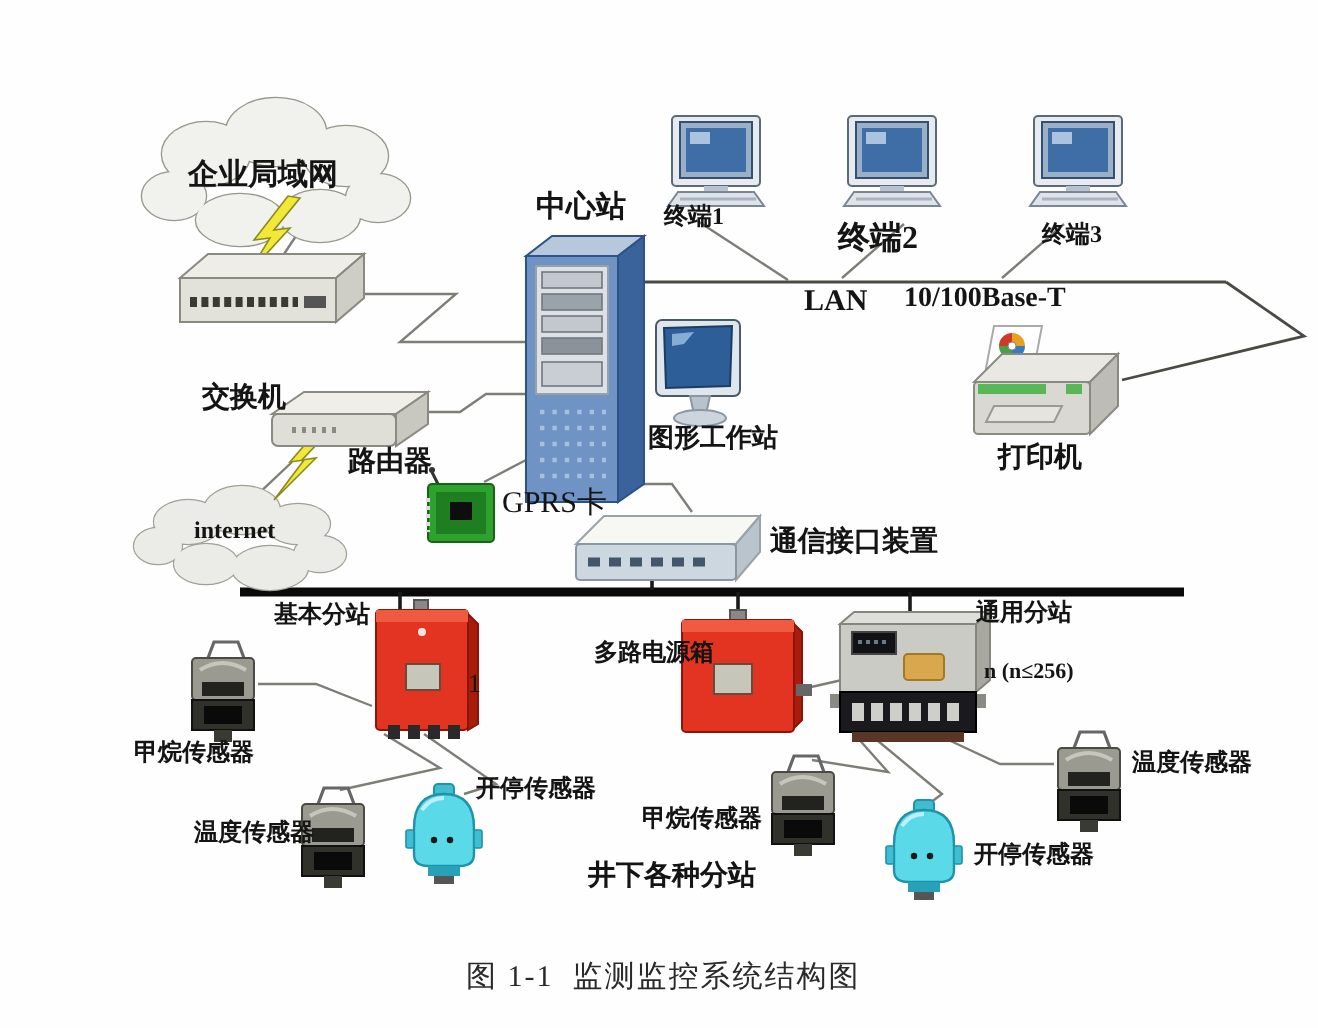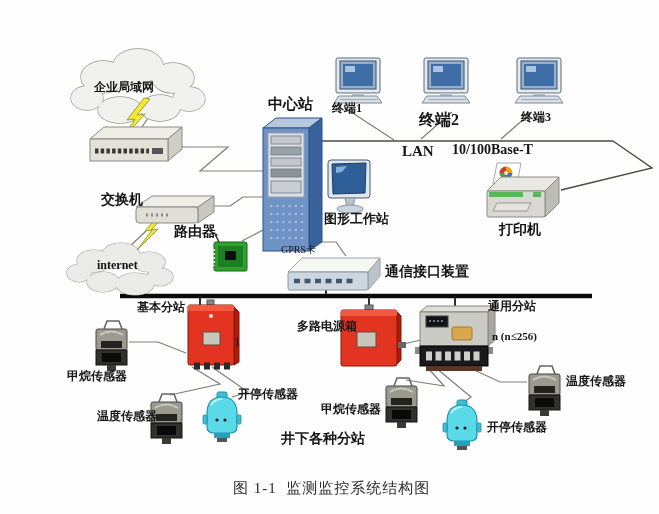--- a/index.html
+++ b/index.html
@@ -236,42 +236,42 @@
   </g>
 
   <use href="#tpl-gray-sensor" x="94" y="320"></use>
   <use href="#tpl-gray-sensor" x="149" y="393"></use>
   <use href="#tpl-gray-sensor" x="384" y="377"></use>
   <use href="#tpl-gray-sensor" x="527" y="365"></use>
   <use href="#tpl-cyan-sensor" x="203" y="392"></use>
   <use href="#tpl-cyan-sensor" x="443" y="400"></use>
 </svg>
 
-<span class="lbl" style="left:94px;top:81px;font-size:12px;">企业局域网</span>
+<span class="lbl" style="left:94px;top:81px;font-size:15px;font-family:Liberation Mono, monospace;">企业局域网</span>
 <span class="lbl" style="left:101px;top:160px;font-size:14px;margin-top:32px;">交换机</span>
 <span class="lbl" style="left:268px;top:96px;font-size:15px;">中心站</span>
 <span class="lbl" style="left:332px;top:102px;font-size:12px;text-align:center;">终端1</span>
 <span class="lbl" style="left:419px;top:111px;font-size:16px;">终端2</span>
 <span class="lbl" style="left:501px;top:111px;font-size:12px;padding-left:20px;">终端3</span>
 <span class="lbl" style="left:402px;top:143px;font-size:15px;">LAN</span>
 <span class="lbl" style="left:452px;top:142px;font-size:14px;">10/100Base-T</span>
 <span class="lbl" style="left:174px;top:224px;font-size:14px;">路由器</span>
 <span class="lbl" style="left:97px;top:259px;font-size:12px;">internet</span>
-<span class="lbl thin" style="left:262px;top:244px;font-size:10px;padding-left:19px;">GPRS卡</span>
+<span class="lbl thin" style="left:232px;top:244px;font-size:15px;padding-left:19px;">GPRS卡</span>
 <span class="lbl" style="left:324px;top:212px;font-size:13px;text-align:center;">图形工作站</span>
 <span class="lbl" style="left:499px;top:222px;font-size:14px;">打印机</span>
 <span class="lbl" style="left:385px;top:264px;font-size:14px;">通信接口装置</span>
 <span class="lbl" style="left:137px;top:301px;font-size:12px;">基本分站</span>
 <span class="lbl thin" style="left:234px;top:335px;font-size:13px;">1</span>
 <span class="lbl" style="left:297px;top:320px;font-size:12px;">多路电源箱</span>
 <span class="lbl" style="left:488px;top:300px;font-size:12px;">通用分站</span>
 <span class="lbl" style="left:492px;top:330px;font-size:11px;">n (n≤256)</span>
 <span class="lbl" style="left:67px;top:370px;font-size:12px;">甲烷传感器</span>
 <span class="lbl" style="left:97px;top:410px;font-size:12px;">温度传感器</span>
 <span class="lbl" style="left:238px;top:388px;font-size:12px;">开停传感器</span>
 <span class="lbl" style="left:321px;top:403px;font-size:12px;">甲烷传感器</span>
 <span class="lbl" style="left:566px;top:375px;font-size:12px;">温度传感器</span>
 <span class="lbl" style="left:487px;top:421px;font-size:12px;">开停传感器</span>
-<span class="lbl" style="left:281px;top:431px;font-size:14px;">井下各种分站</span>
+<span class="lbl" style="left:294px;top:431px;font-size:14px;">井下各种分站</span>
 
 <div class="caption" style="left:233px;top:479px;">图 1-1  监测监控系统结构图</div>
 
 </div>
 
 </body></html>

